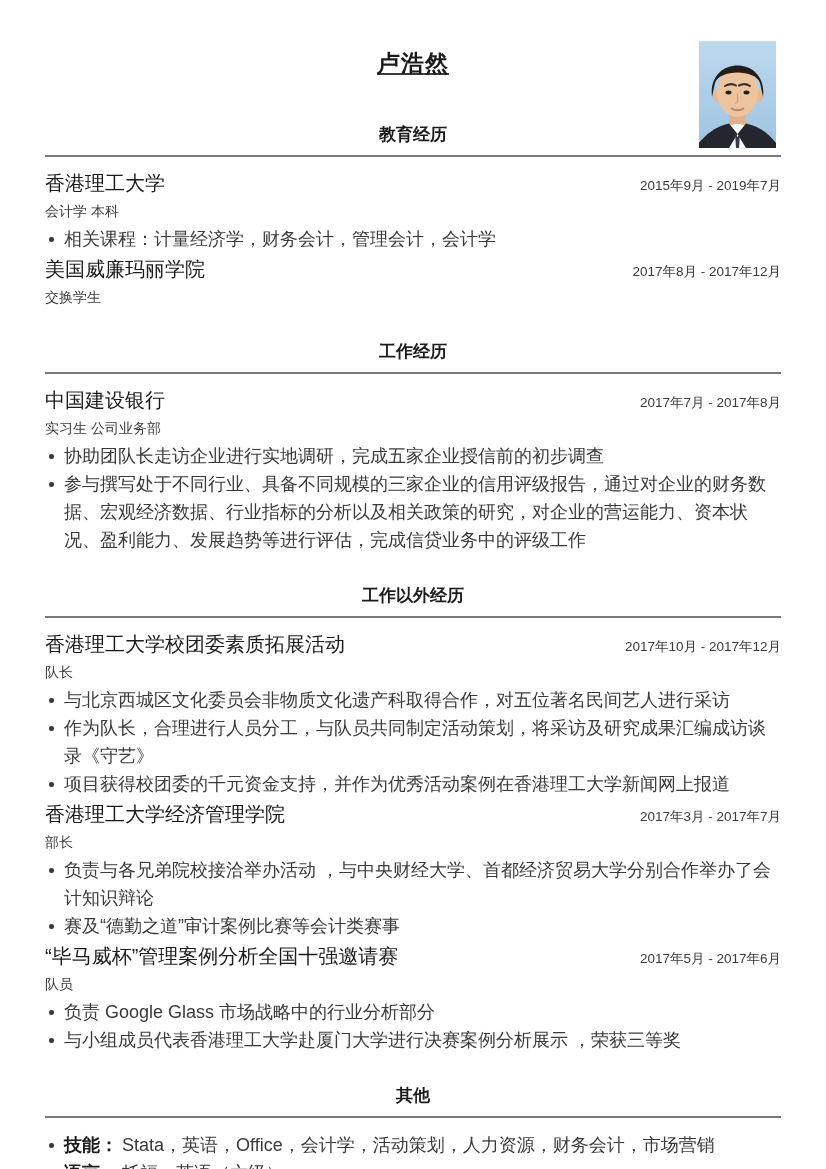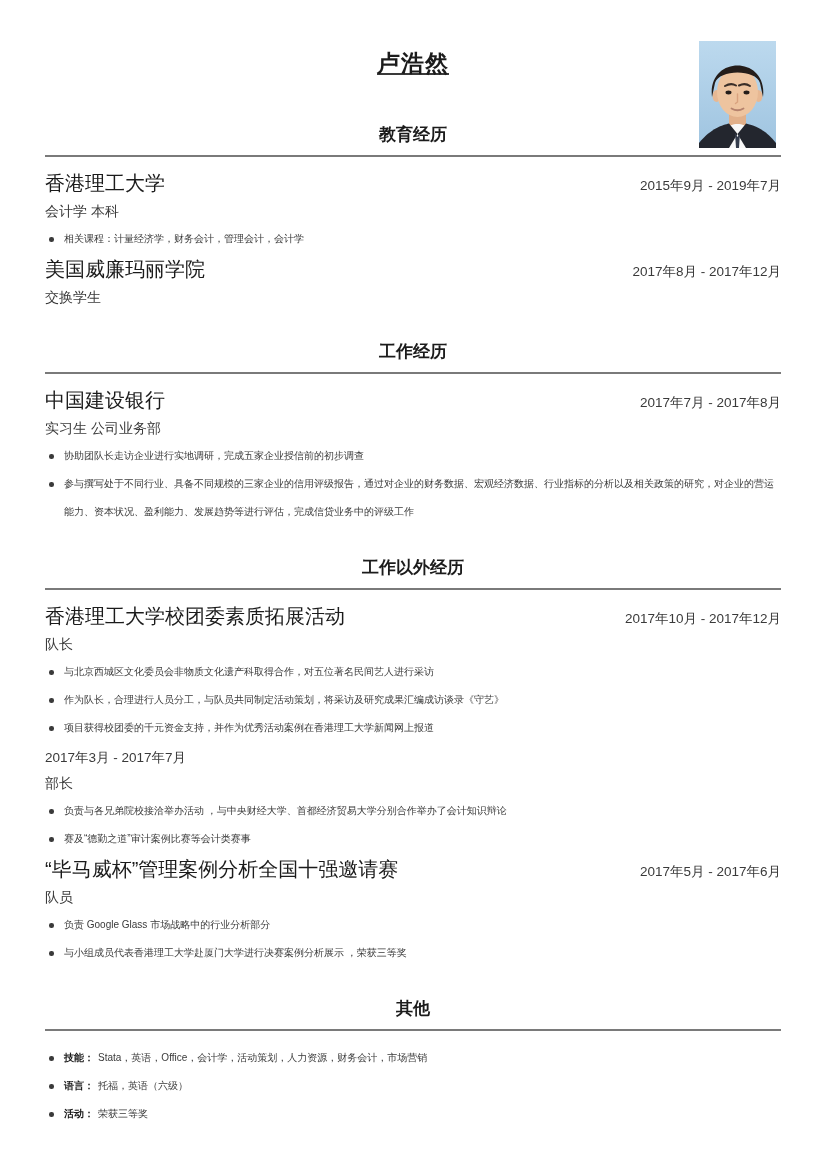--- a/index.html
+++ b/index.html
@@ -20,21 +20,21 @@
   .section:first-of-type { margin-top:46px; }
   .section-title { font-size:17px; line-height:22px; font-weight:bold; color:#1b1b1b; padding-bottom:9px; border-bottom:2px solid #7a7a7a; margin-bottom:13px;text-align:center; }
 
   .entry { margin-bottom:2px; }
   .entry-header { display:flex; justify-content:space-between; align-items:baseline; line-height:26px; }
   .entry-title { font-size:20px; font-weight:normal; color:#1b1b1b; }
   .entry-date { font-size:13.5px; color:#3a3a3a; white-space:nowrap; }
   .entry-subtitle { font-size:14px; line-height:25px; color:#3a3a3a; }
 
   ul.bullets { list-style:none; margin:1px 0 3px 0; }
-  ul.bullets li { position:relative; padding-left:19px; font-size:10px; line-height:28px; color:#3a3a3a; }
+  ul.bullets li { position:relative; padding-left:19px; font-size:18px; line-height:28px; color:#3a3a3a; }
   ul.bullets li::before { content:""; position:absolute; left:4px; top:12px; width:4.5px; height:4.5px; border-radius:50%; background:#3a3a3a; }
   .bullet-label { font-weight:bold; color:#1b1b1b; margin-right:4px; }
 </style>
 </head>
 <body>
 
 <div class="page">
 
   <div class="header">
     <div class="name">卢浩然</div>
@@ -109,20 +109,21 @@
           </div>
           <div class="entry-subtitle">队长</div>
           <ul class="bullets">
             <li><span class="bullet-text">与北京西城区文化委员会非物质文化遗产科取得合作，对五位著名民间艺人进行采访</span></li>
             <li><span class="bullet-text">作为队长，合理进行人员分工，与队员共同制定活动策划，将采访及研究成果汇编成访谈录《守艺》</span></li>
             <li><span class="bullet-text">项目获得校团委的千元资金支持，并作为优秀活动案例在香港理工大学新闻网上报道</span></li>
           </ul>
         </div>
         <div class="entry">
           <div class="entry-header">
+            <span class="entry-title">香港理工大学经济管理学院</span>
             <span class="entry-date">2017年3月 - 2017年7月</span>
           </div>
           <div class="entry-subtitle">部长</div>
           <ul class="bullets">
             <li><span class="bullet-text">负责与各兄弟院校接洽举办活动 ，与中央财经大学、首都经济贸易大学分别合作举办了会计知识辩论</span></li>
             <li><span class="bullet-text">赛及“德勤之道”审计案例比赛等会计类赛事</span></li>
           </ul>
         </div>
         <div class="entry">
           <div class="entry-header">

